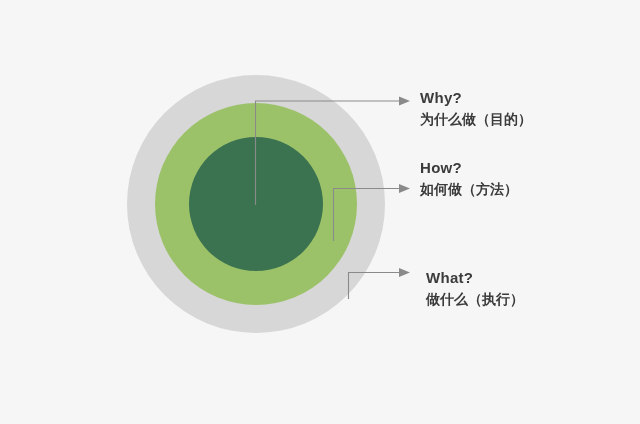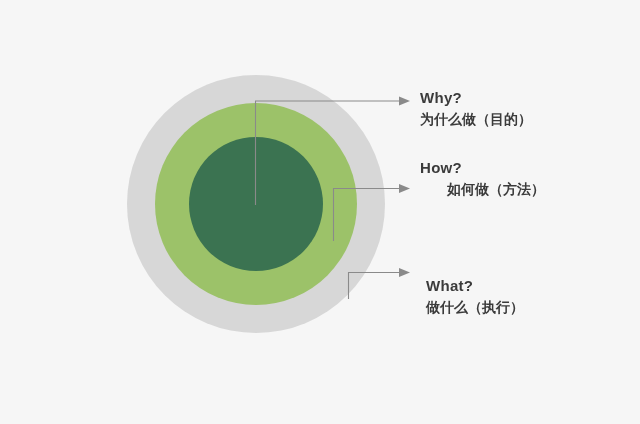--- a/index.html
+++ b/index.html
@@ -75,21 +75,21 @@
     white-space: nowrap;
   }
   .label-sub {
     font-size: 14px;
     font-weight: bold;
     color: #3b3b3b;
     white-space: nowrap;
   }
   #label-why  { left: 420px; top: 90px; }
   #label-how  { left: 420px; top: 160px; }
-  #label-what { left: 426px; top: 278px; }
+  #label-what { left: 426px; top: 270px; }
 </style>
 </head>
 <body style="background: rgb(246, 246, 246);">
 
 <div id="canvas">
 
   <div class="ring" id="ring-outer" style="left: 127px; top: 75px; width: 258px; height: 258px; background: rgb(215, 215, 215);"></div>
 
   <div class="ring" id="ring-middle" style="left: 155px; top: 103px; width: 202px; height: 202px; background: rgb(156, 194, 105);"></div>
 
@@ -113,21 +113,21 @@
     </g>
   </svg>
 
   <div class="label-group" id="label-why">
     <div class="label-title" style="color: rgb(59, 59, 59);">Why?</div>
     <div class="label-sub" style="color: rgb(59, 59, 59);">为什么做（目的）</div>
   </div>
 
   <div class="label-group" id="label-how">
     <div class="label-title" style="color: rgb(59, 59, 59);">How?</div>
-    <div class="label-sub" style="color: rgb(59, 59, 59); margin-left: 27px;">如何做（方法）</div>
+    <div class="label-sub" style="color: rgb(59, 59, 59);">如何做（方法）</div>
   </div>
 
   <div class="label-group" id="label-what">
     <div class="label-title" style="color: rgb(59, 59, 59);">What?</div>
     <div class="label-sub" style="color: rgb(59, 59, 59);">做什么（执行）</div>
   </div>
 
 </div>
 
 </body></html>

